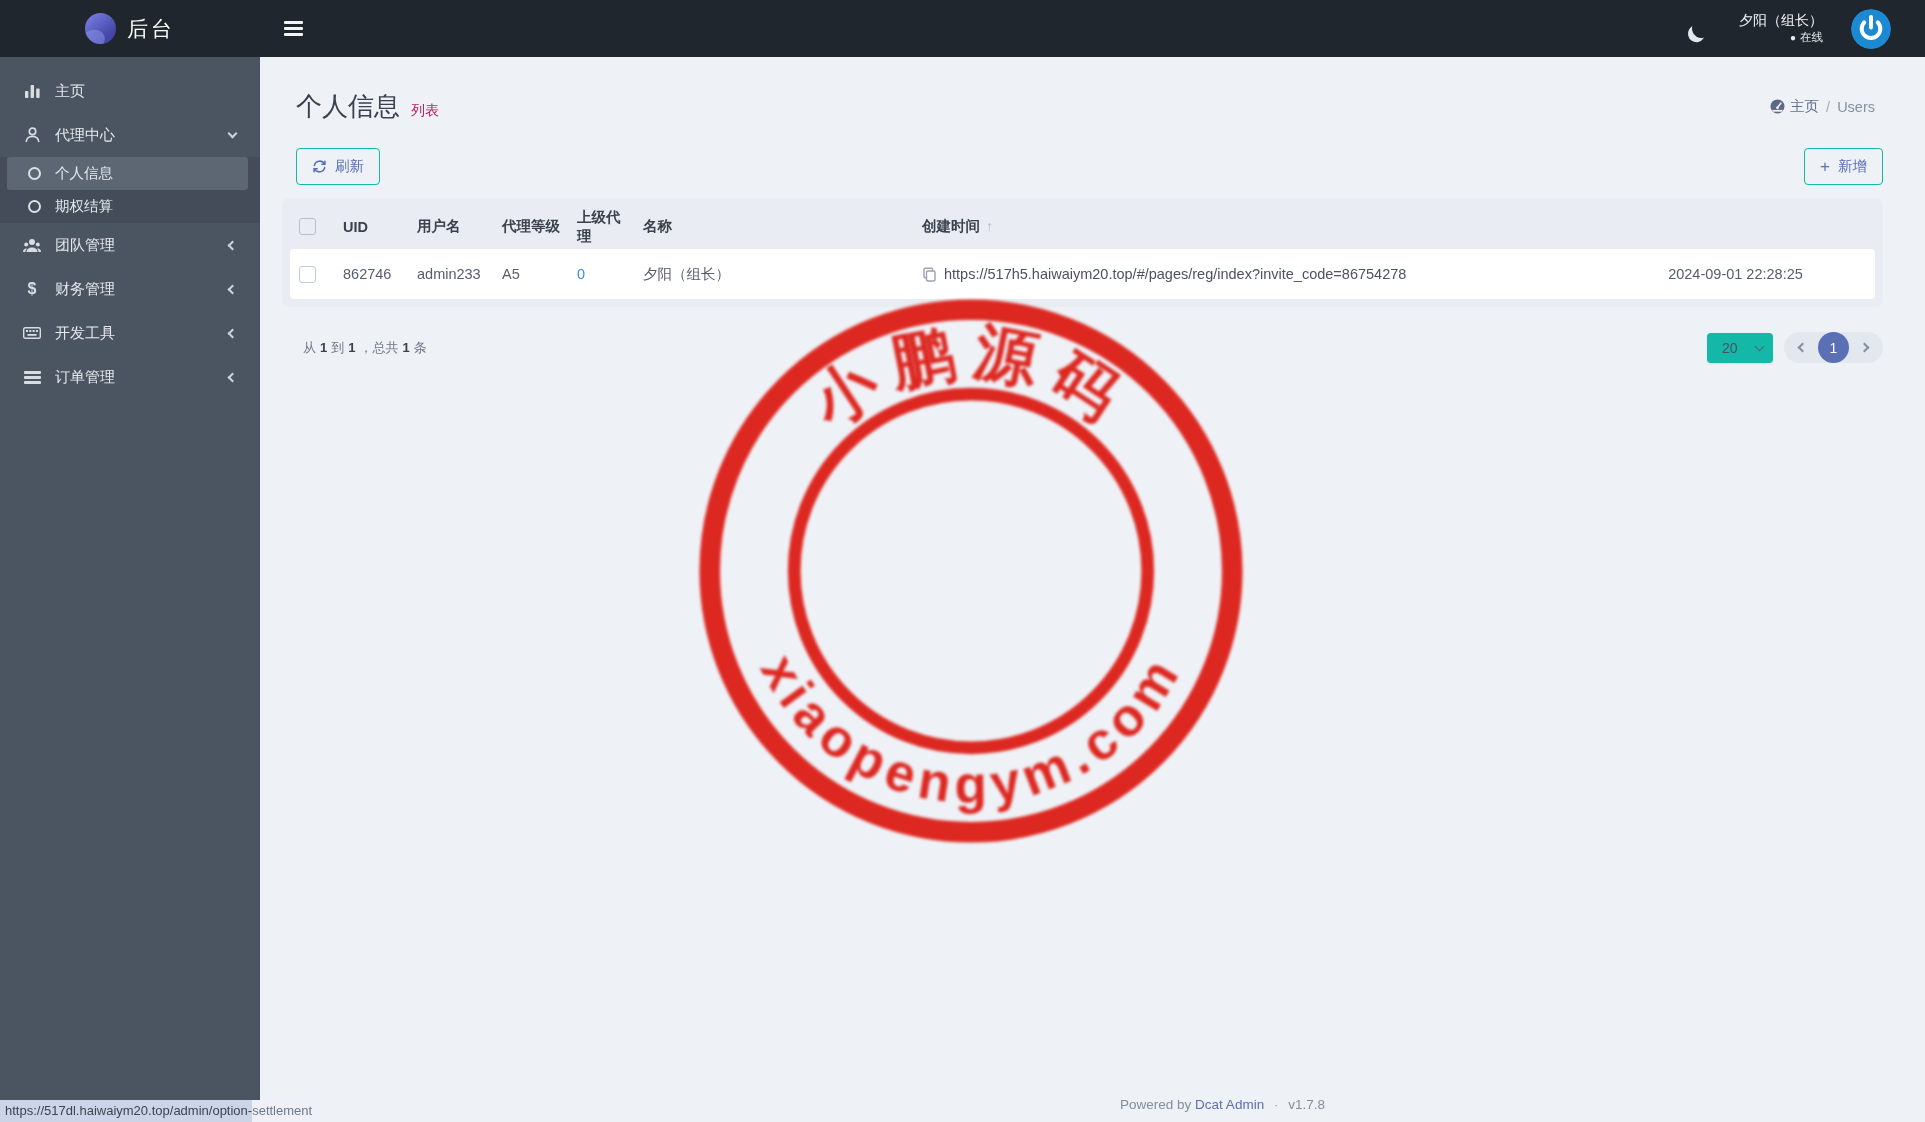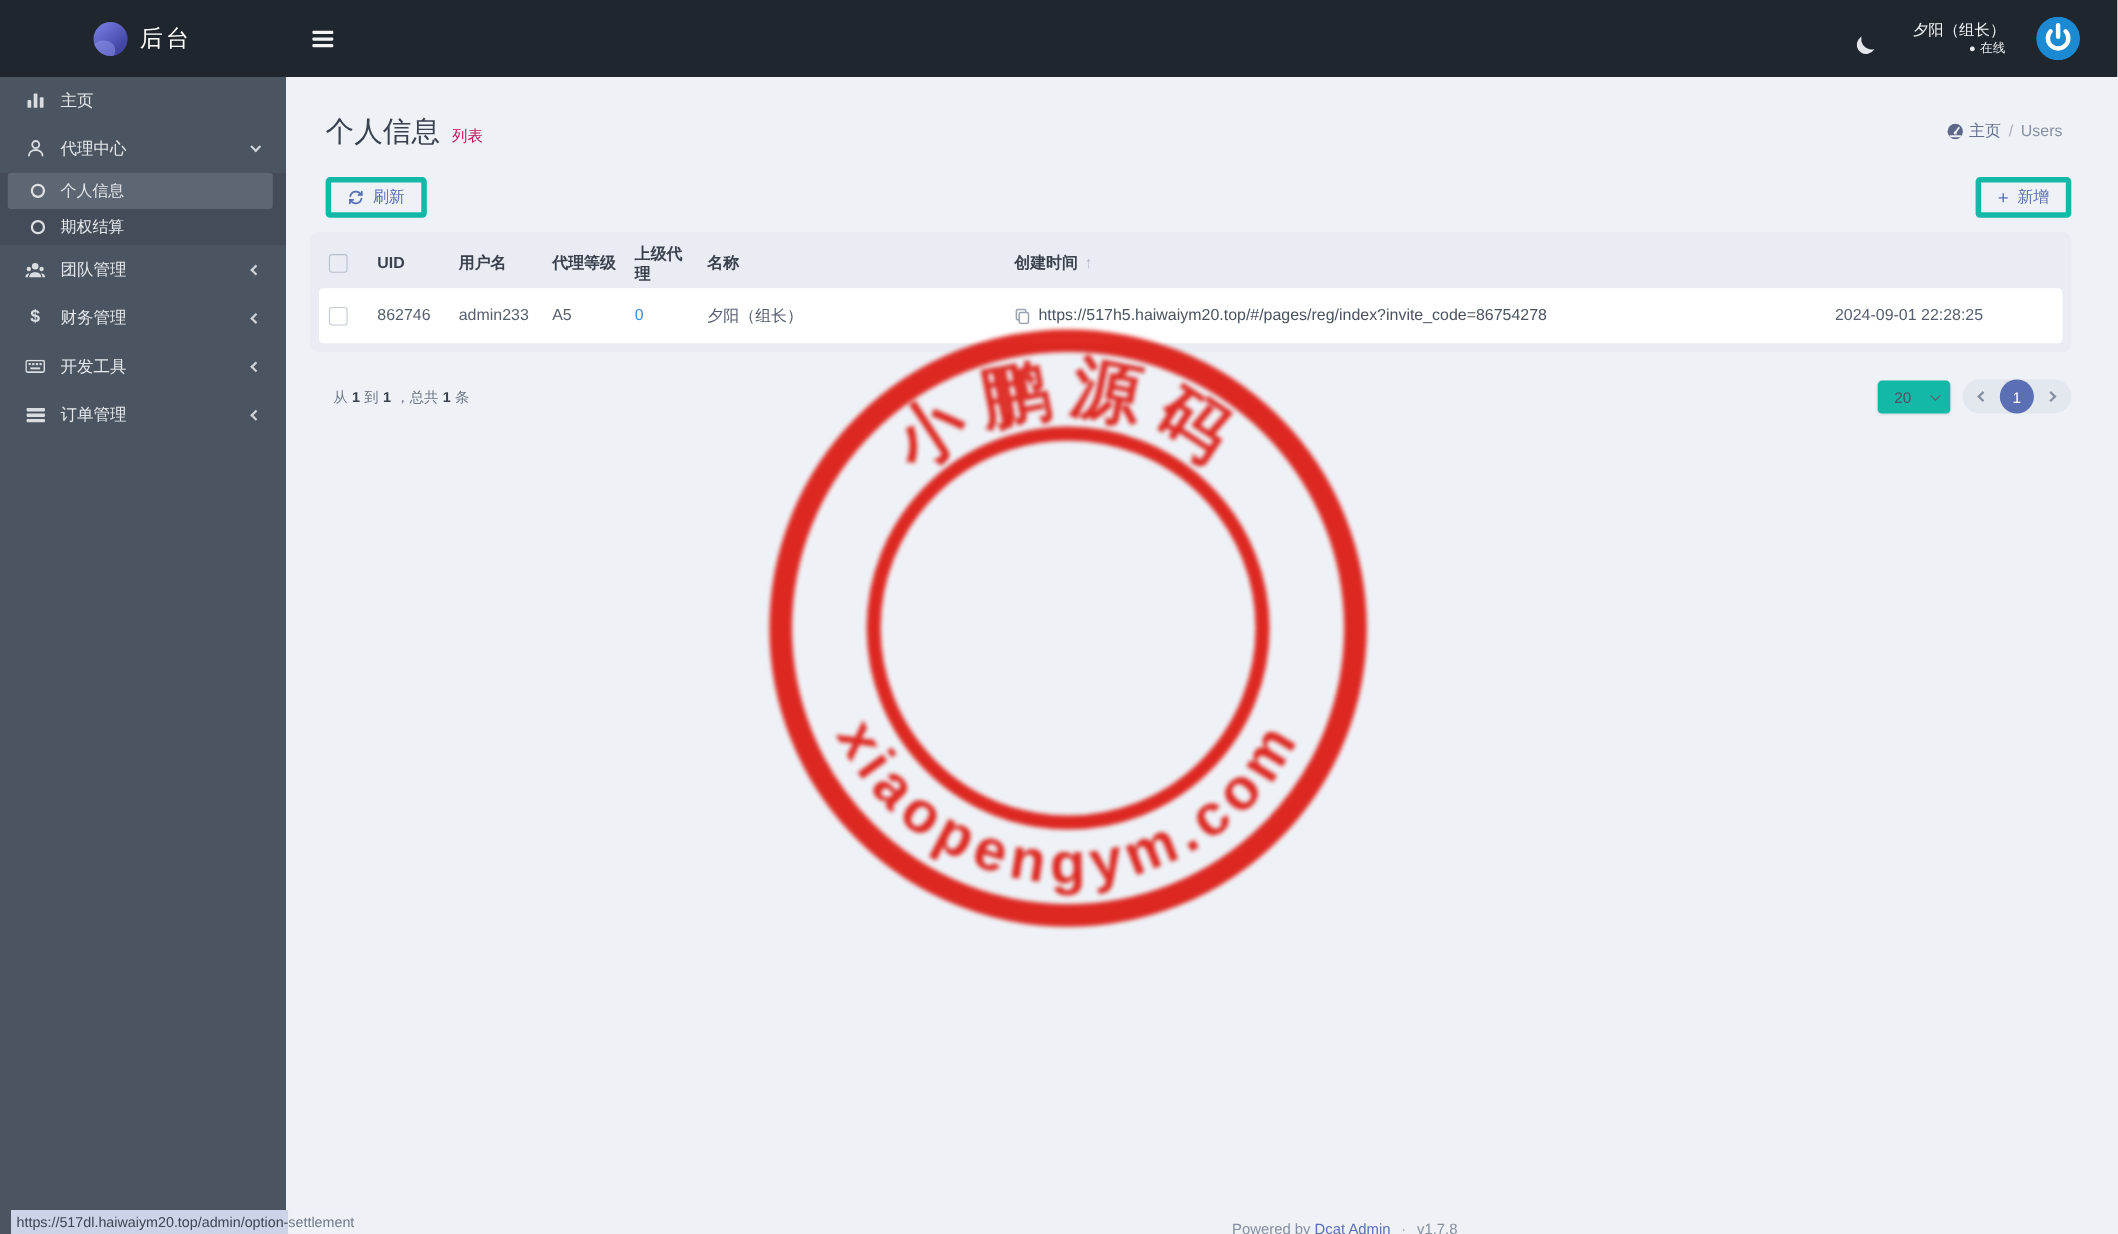--- a/index.html
+++ b/index.html
@@ -4,21 +4,21 @@
 <style>
   * { margin:0; padding:0; box-sizing:border-box; }
   html,body { width:1925px; height:1122px; overflow:hidden; }
   body {
     font-family:"Liberation Sans", sans-serif;
     background:#eef1f6;
     position:relative;
   }
 
   
-  .topbar { height:70px; background:#20262d; display:flex; align-items:center; position:relative; z-index:10; }
+  .topbar { height:57px; background:#20262d; display:flex; align-items:center; position:relative; z-index:10; }
   .brand { width:260px; height:57px; display:flex; align-items:center; justify-content:center; gap:11px; flex:none; }
   .logo-circle { width:31px; height:31px; border-radius:50%; background:linear-gradient(140deg,#7277dd 15%,#4346a4 75%); position:relative; overflow:hidden; }
   .logo-circle::after { content:""; position:absolute; left:-4px; bottom:-6px; width:24px; height:20px; border-radius:50%; background:#8d92ea; opacity:.55; transform:rotate(-20deg); }
   .brand-text { color:#ffffff; font-size:21px; letter-spacing:3px; }
   .hamburger { margin-left:24px; width:19px; display:flex; flex-direction:column; gap:3px; cursor:pointer; }
   .hamburger i { display:block; height:3px; background:#f2f4f6; border-radius:1px; }
   .top-right { margin-left:auto; display:flex; align-items:center; gap:28px; padding-right:34px; }
   .moon { width:19px; height:19px; border-radius:50%; box-shadow:-6px 4px 0 -1px #e3e6ea; transform:rotate(-12deg); cursor:pointer; }
   .user-block { text-align:right; color:#f2f4f6; font-size:14px; line-height:1.35; cursor:pointer; }
   .user-status { font-size:11.5px; color:#e9ecef; display:flex; align-items:center; justify-content:flex-end; gap:4px; }
@@ -44,21 +44,21 @@
   .main { margin-left:260px; position:relative; height:1065px; }
   .page-head { display:flex; align-items:center; padding:32px 50px 0 36px; }
   .page-title { font-size:26px; color:#39414f; font-weight:400; }
   .page-subtitle { font-size:14px; color:#be185d; margin-left:11px; padding-top:8px; }
   .breadcrumb { margin-left:auto; display:flex; align-items:center; gap:7px; font-size:14.5px; color:#8791a4; }
   .breadcrumb .bc-home { color:#65708e; display:flex; align-items:center; gap:5px; cursor:pointer; }
   .breadcrumb .bc-sep { color:#a7aebb; }
   .breadcrumb .bc-cur { color:#8791a4; }
 
   .toolbar { display:flex; padding:24px 42px 0 36px; }
-  .btn-outline { display:inline-flex; align-items:center; gap:8px; border:5px solid #14b8a6; color:#5b6fb5; background:transparent; border-radius:4px; font-size:14.5px; padding:0 15px; height:37px; cursor:pointer; font-family:inherit; }
+  .btn-outline { display:inline-flex; align-items:center; gap:8px; border:1px solid #14b8a6; color:#5b6fb5; background:transparent; border-radius:4px; font-size:14.5px; padding:0 15px; height:37px; cursor:pointer; font-family:inherit; }
   .btn-outline svg { display:block; }
   .btn-add { margin-left:auto; }
   .plus-glyph { font-size:17px; line-height:1; }
 
   
   .card { margin:13px 42px 0 22px; background:#e9edf3; border-radius:8px; padding:6px 8px 8px; }
   .trow { display:flex; align-items:center; }
   .thead { height:45px; font-size:14.5px; font-weight:bold; color:#3a414d; }
   .tbody { height:50px; background:#ffffff; border-radius:4px; font-size:14.5px; color:#555e6d; }
   .c-cb { width:43px; display:flex; padding-left:9px; }
@@ -92,21 +92,21 @@
   .pg-current { width:31px; height:31px; border-radius:50%; background:#5a6fb4; color:#ffffff; font-size:14px; display:flex; align-items:center; justify-content:center; cursor:pointer; }
 
   
   .stamp { position:absolute; left:696px; top:296px; width:550px; height:550px; filter:blur(1.8px); opacity:.92; pointer-events:none; z-index:5; }
   .stamp text { font-weight:bold; font-family:"Liberation Sans", sans-serif; }
 
   
   .footer { position:absolute; left:260px; right:0; bottom:10px; text-align:center; font-size:13.5px; color:#858e9d; }
   .footer a { color:#5b6fb5; text-decoration:none; cursor:pointer; }
   .footer .sep { margin:0 6px; color:#9aa2af; }
-  .statusbar { position:absolute; left:10px; bottom:0; z-index:30; display:inline-flex; font-size:13px; line-height:22px; border-top-right-radius:4px; overflow:hidden; white-space:nowrap; }
+  .statusbar { position:absolute; left:0; bottom:0; z-index:30; display:inline-flex; font-size:13px; line-height:22px; border-top-right-radius:4px; overflow:hidden; white-space:nowrap; }
   .statusbar .seg-main { background:#ccd5e8; color:#3c4552; padding:0 0 0 5px; }
   .statusbar .seg-tail { background:#eef1f7; color:#6f7987; padding:0 7px 0 0; }
 </style>
 </head>
 <body>
 
 <header class="topbar">
   <div class="brand">
     <span class="logo-circle"></span>
     <span class="brand-text">后台</span>

